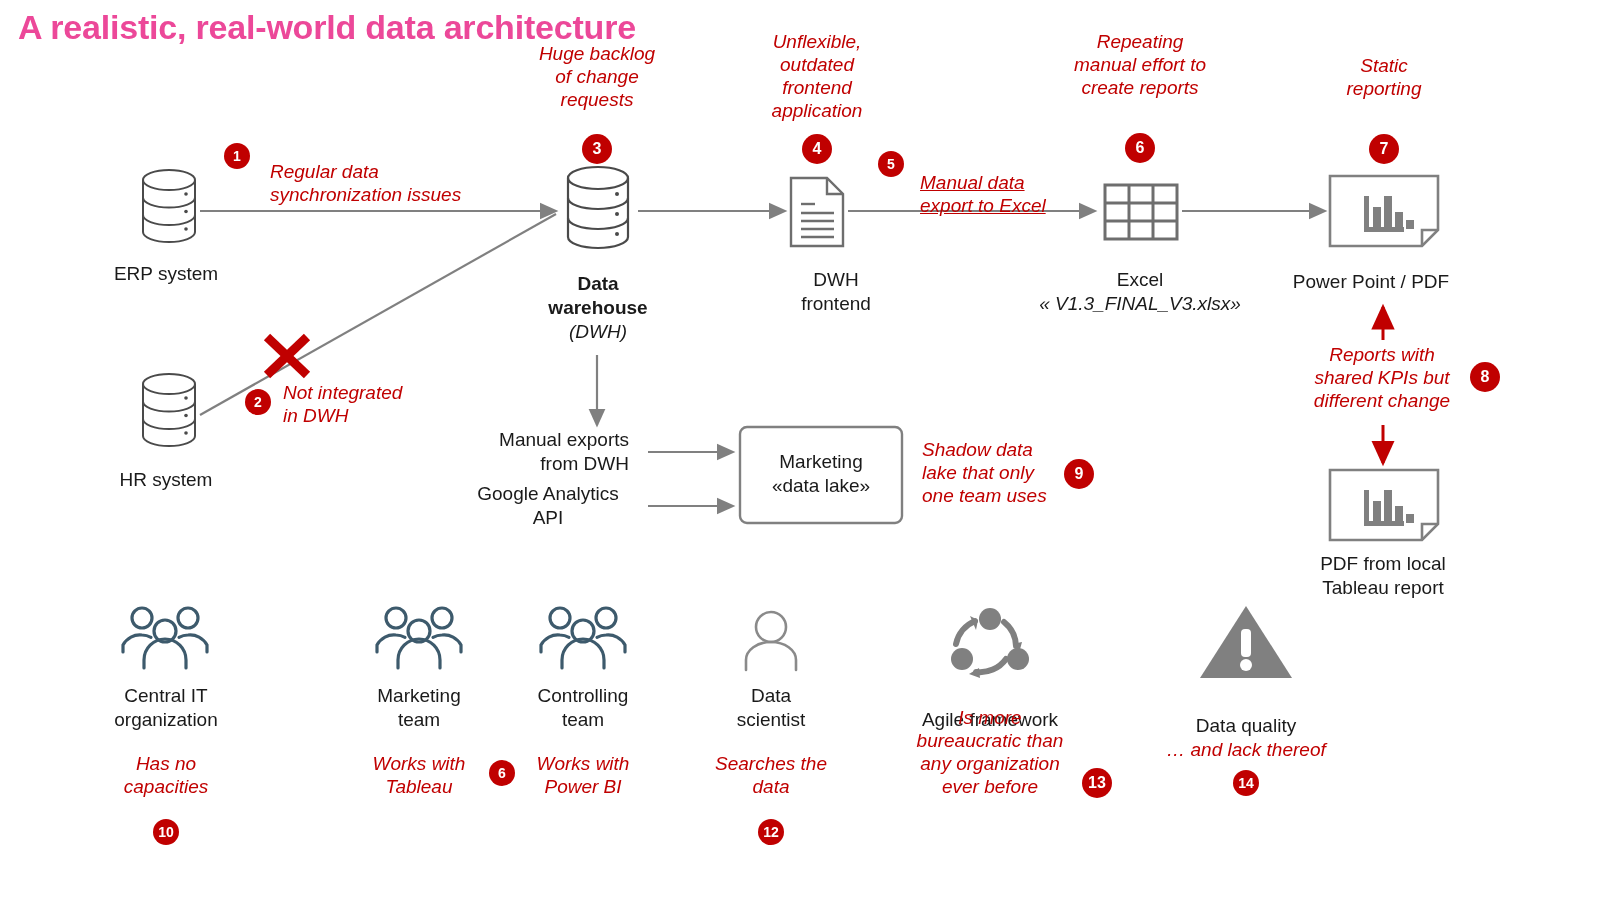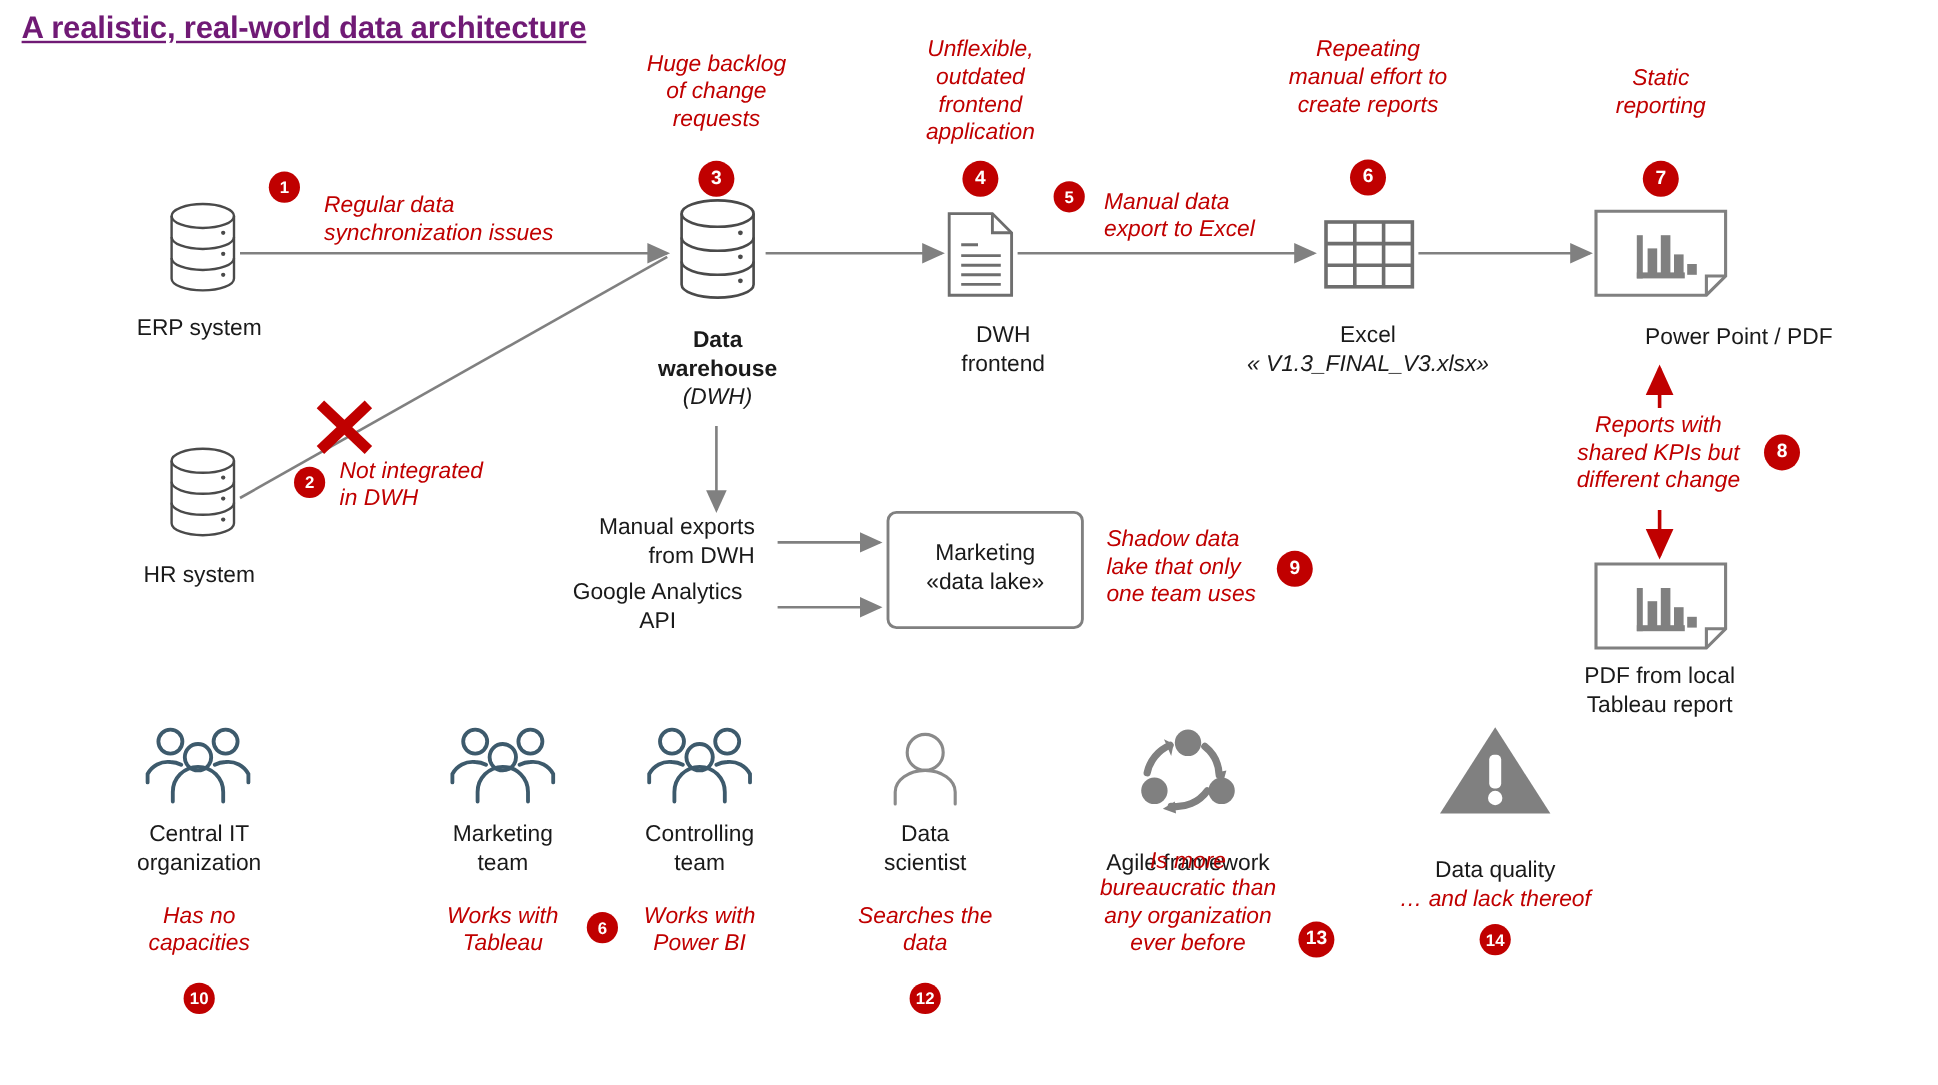--- a/index.html
+++ b/index.html
@@ -3,21 +3,21 @@
 <meta charset="utf-8">
 <style>
   html,body{margin:0;padding:0;background:#ffffff;}
   body{
     width:1615px;height:904px;position:relative;overflow:hidden;
     font-family:"Liberation Sans","DejaVu Sans",sans-serif;
     color:#1a1a1a;
   }
   .abs{position:absolute;}
   #page-title{
-    left:18px;top:8px;font-size:26px;font-weight:bold;letter-spacing:-0.2px;color:#701a75;text-decoration:underline;
+    left:18px;top:8px;font-size:34px;font-weight:bold;letter-spacing:-0.2px;color:#ec4899;
   }
   
   .node-label{
     position:absolute;text-align:center;font-size:19px;line-height:24px;color:#1a1a1a;
     white-space:pre-line;
   }
   .node-label.bold{font-weight:bold;}
   .node-sub{font-style:italic;}
   
   .ann{
@@ -166,21 +166,21 @@
     <g fill="#808080">
       <rect x="36" y="22" width="5" height="36"></rect>
       <rect x="36" y="53" width="40" height="5"></rect>
       <rect x="45" y="33" width="8" height="22"></rect>
       <rect x="56" y="22" width="8" height="33"></rect>
       <rect x="67" y="38" width="8" height="17"></rect>
       <rect x="78" y="46" width="8" height="9"></rect>
     </g>
   </svg>
 </div>
-<div class="node-label" style="left:1349px;top:270px;width:200px;text-align:center;">Power Point / PDF</div>
+<div class="node-label" style="left:1271px;top:270px;width:200px;text-align:center;">Power Point / PDF</div>
 
 <div class="icon-wrap" style="left:1328px;top:468px;">
   <svg width="112" height="74" viewBox="0 0 112 74">
     <path d="M2 2 H110 V56 L94 72 H2 Z" fill="#ffffff" stroke="#808080" stroke-width="2.6"></path>
     <path d="M110 56 H94 V72" fill="none" stroke="#808080" stroke-width="2.6"></path>
     <g fill="#808080">
       <rect x="36" y="22" width="5" height="36"></rect>
       <rect x="36" y="53" width="40" height="5"></rect>
       <rect x="45" y="33" width="8" height="22"></rect>
       <rect x="56" y="22" width="8" height="33"></rect>
@@ -218,21 +218,21 @@
 requests</div>
 <div class="badge" style="left:582px;top:134px;">3</div>
 
 <div class="ann center" style="left:717px;top:30px;width:200px;">Unflexible,
 outdated
 frontend
 application</div>
 <div class="badge" style="left:802px;top:134px;">4</div>
 
 <div class="badge small" style="left:878px;top:151px;">5</div>
-<div class="ann left" style="left:920px;top:157px;width:230px;">Manual data
+<div class="ann left" style="left:920px;top:171px;width:230px;text-decoration:underline;">Manual data
 export to Excel</div>
 
 <div class="ann center" style="left:1040px;top:30px;width:200px;">Repeating
 manual effort to
 create reports</div>
 <div class="badge" style="left:1125px;top:133px;">6</div>
 
 <div class="ann center" style="left:1284px;top:54px;width:200px;">Static
 reporting</div>
 <div class="badge" style="left:1369px;top:134px;">7</div>

